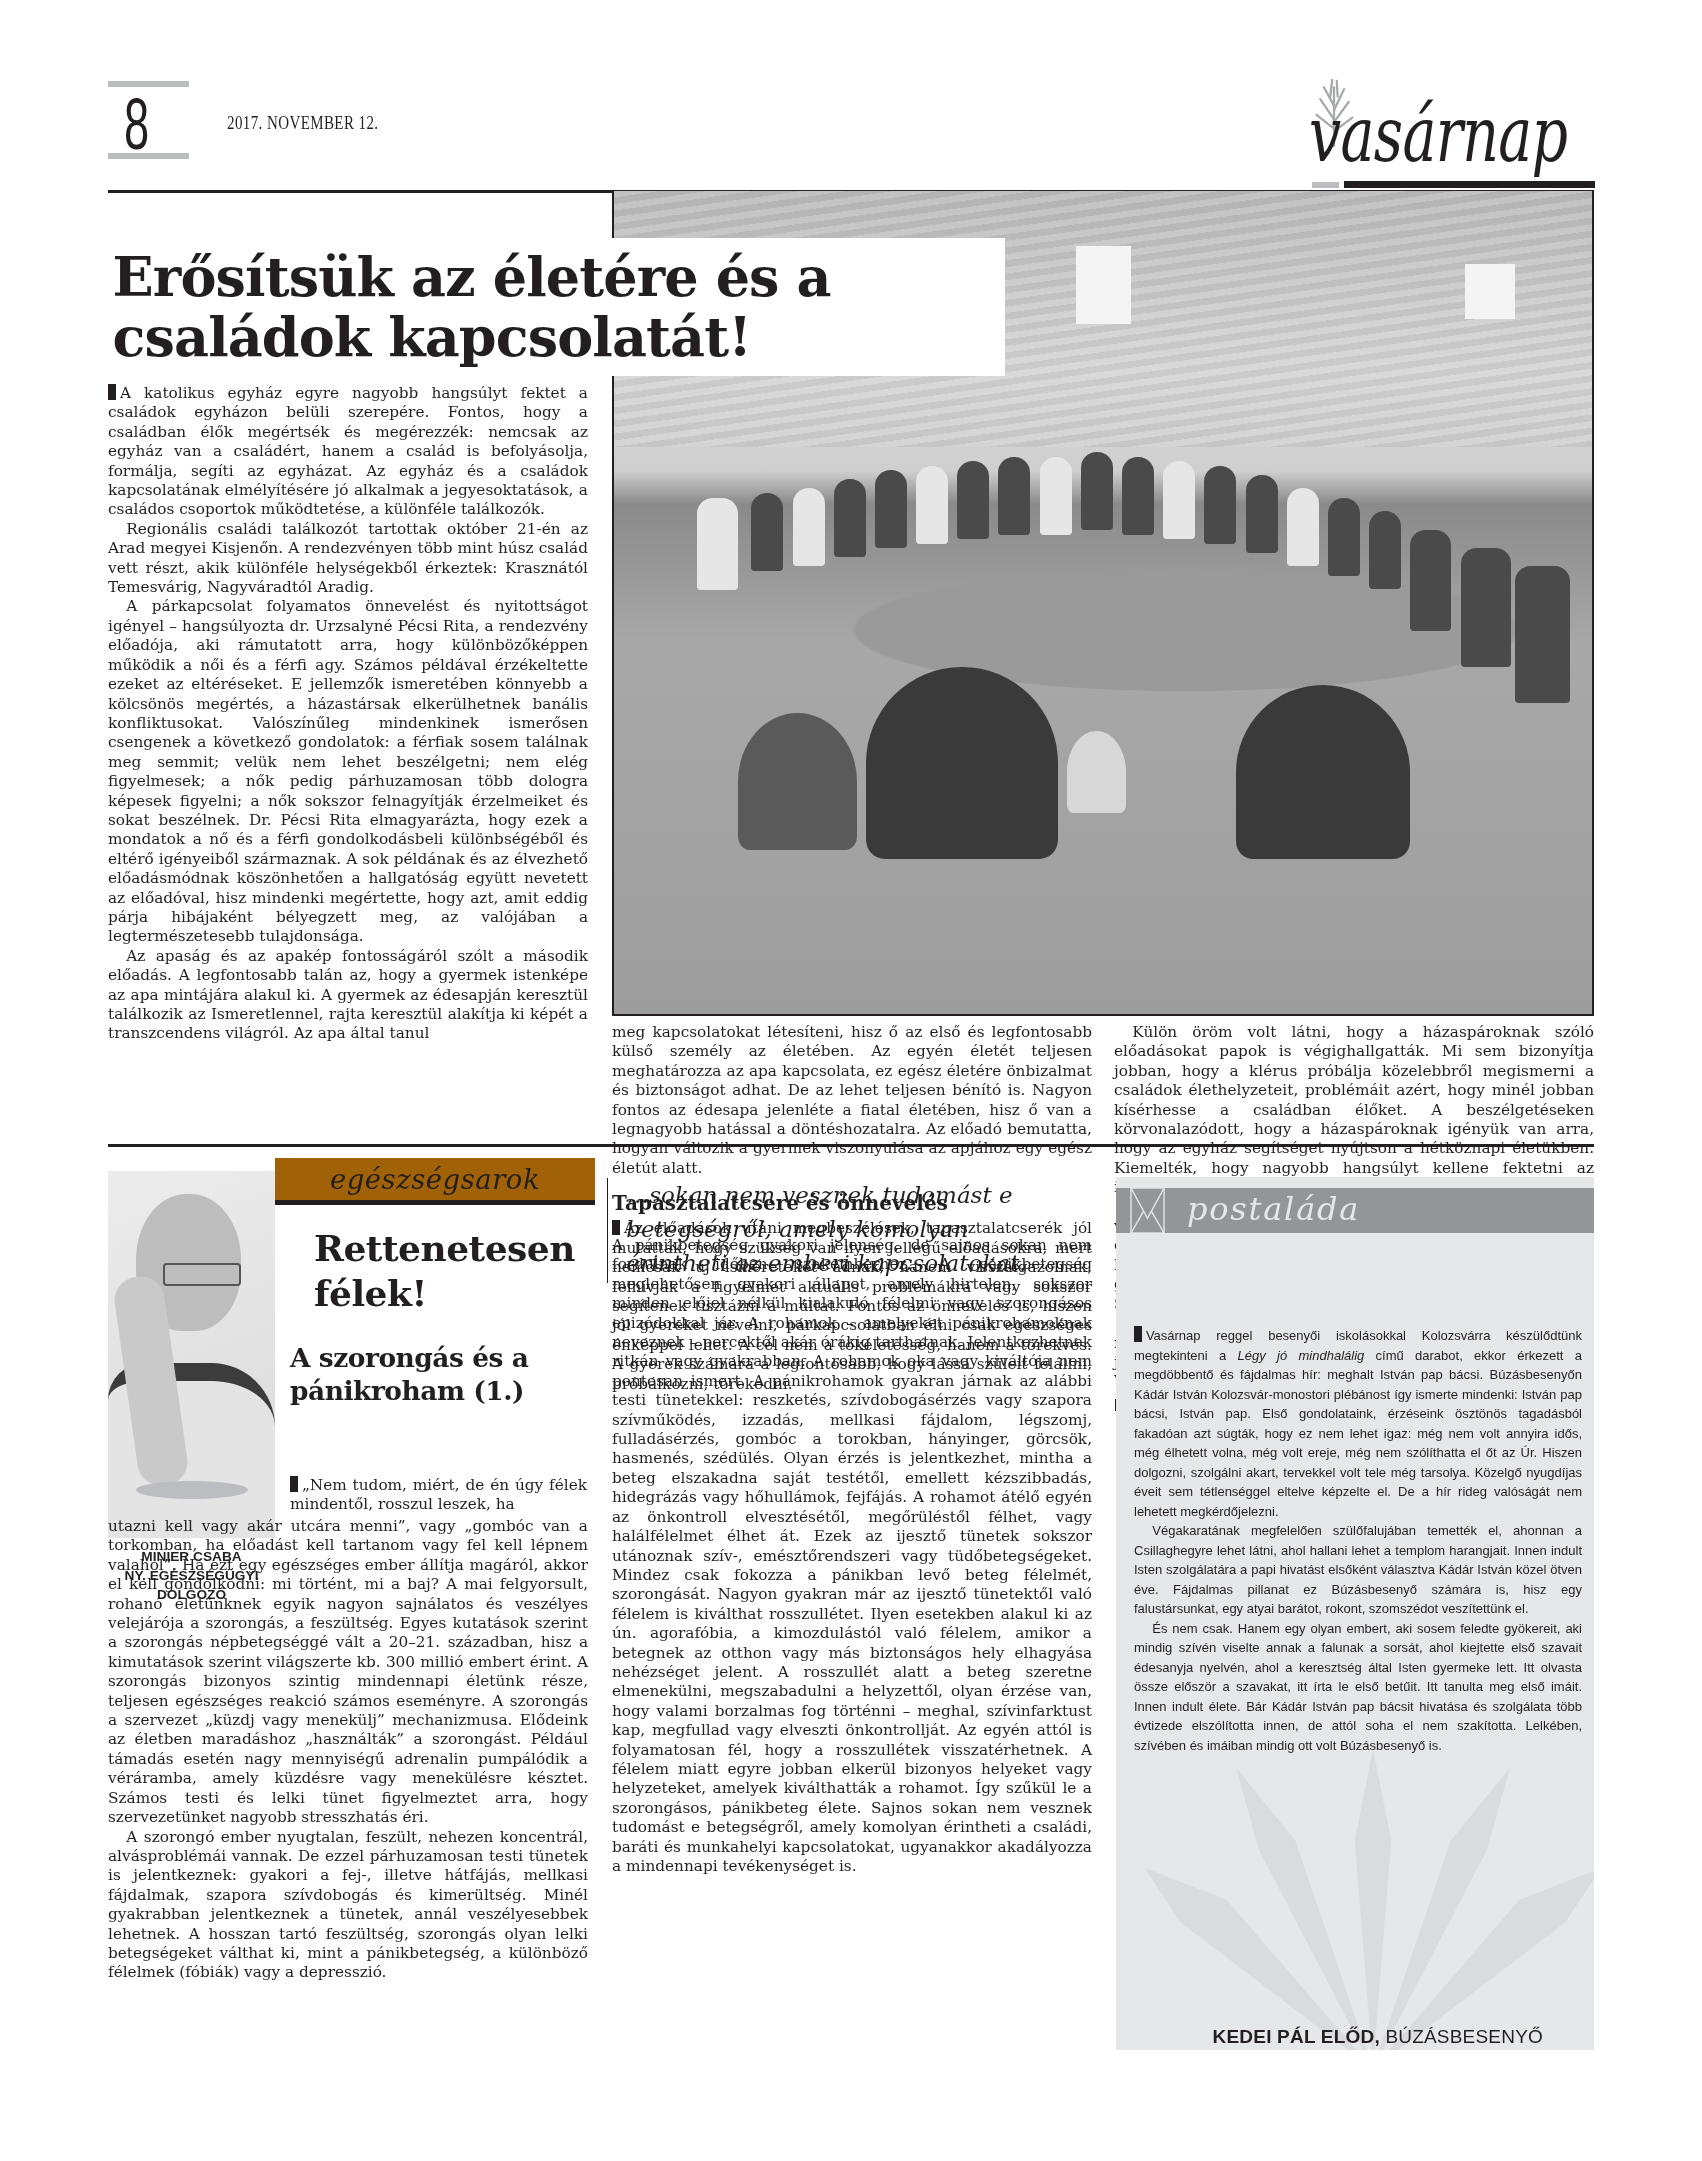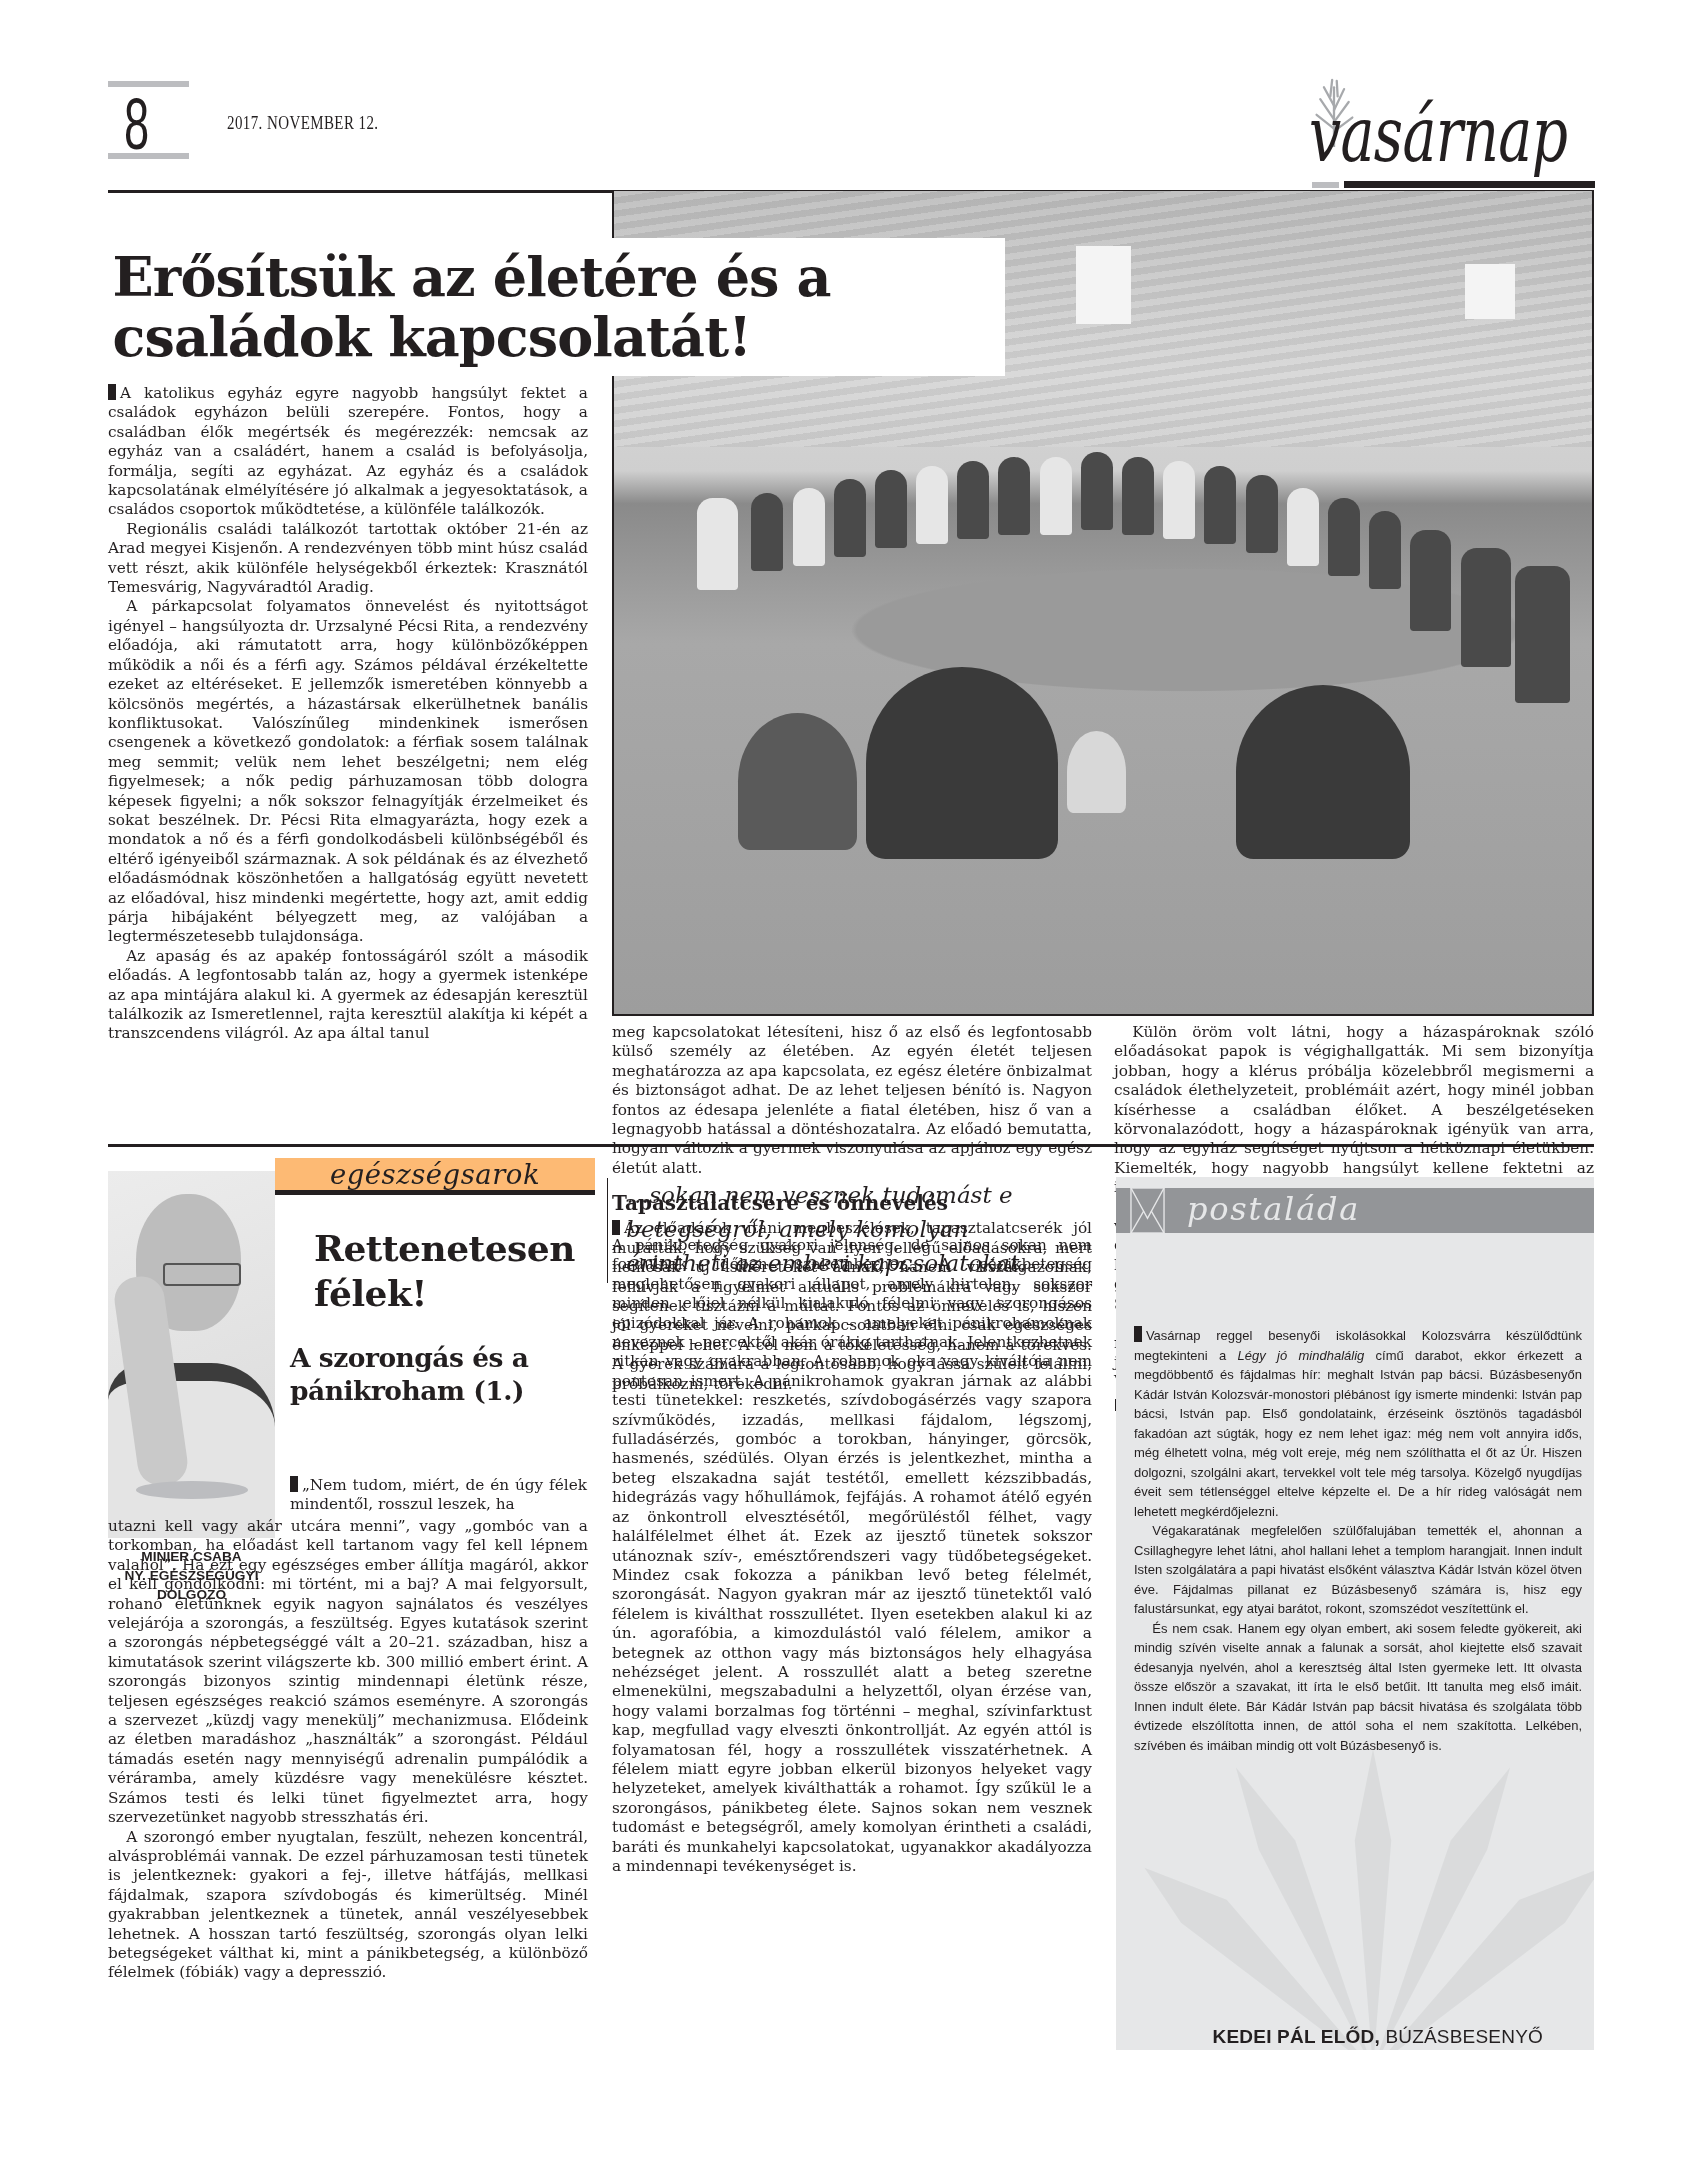--- a/index.html
+++ b/index.html
@@ -48,21 +48,21 @@
 
   
   .portrait { position: absolute; left: 108px; top: 1171px; width: 167px; height: 367px; background: linear-gradient(160deg,#ececec,#d9d9d9); overflow: hidden; }
   .portrait .head { position: absolute; left: 27.5px; top: 23px; width: 105px; height: 137px; border-radius: 48% 48% 44% 44%; background: #bdbdbd; }
   .portrait .glasses { position: absolute; left: 55px; top: 92px; width: 78px; height: 23px; border: 2.7px solid #555; border-radius: 3.7px; }
   .portrait .shoulders { position: absolute; left: 0; top: 192px; width: 167px; height: 183px; border-radius: 37px 64px 0 0; background: #e4e4e4; border-top: 18.3px solid #3c3c3c; }
   .portrait .hand { position: absolute; left: 18.3px; top: 105px; width: 50px; height: 210px; border-radius: 23px; background: #c9c9c9; transform: rotate(-8deg); }
   .portrait-caption { position: absolute; left: 108px; top: 1547px; width: 167px; text-align: center; font-family: "Liberation Sans", sans-serif; font-weight: 700; font-size: 13.7px; line-height: 19px; }
   .portrait-oval { position: absolute; left: 136px; top: 1481px; width: 112px; height: 18.3px; border-radius: 50%; background: #bcbdc0; }
 
-  .health-tab { position: absolute; left: 275px; top: 1158px; width: 320px; height: 37px; background: #fdba74; border-bottom: 5.5px solid #231f20; display: flex; align-items: center; justify-content: center; text-align: right; }
+  .health-tab { position: absolute; left: 275px; top: 1158px; width: 320px; height: 47px; background: #a16207; border-bottom: 5.5px solid #231f20; display: flex; align-items: center; justify-content: center; text-align: right; }
   .health-tab span { font-family: "DejaVu Serif", serif; font-style: italic; font-size: 27.5px; letter-spacing: 0.5px; }
   .health-title { position: absolute; left: 290px; top: 1226px; width: 293px; font-family: "DejaVu Serif", serif; font-weight: 700; font-size: 36px; line-height: 45px; letter-spacing: -0.5px; margin-left: 24px; }
   .health-sub { position: absolute; left: 290px; top: 1341px; width: 293px; font-family: "DejaVu Serif", serif; font-weight: 700; font-size: 26.5px; line-height: 33px; letter-spacing: -0.5px; }
   .col-h1 { left: 290px; top: 1458px; width: 297px; }
   .col-h2 { left: 108px; top: 1496px; width: 480px; }
 
   
   .pull-quote { position: absolute; left: 607px; top: 1178px; width: 458px; height: 105px; border-left: 1.8px solid #231f20; padding-left: 18.3px; font-family: "DejaVu Serif", serif; font-style: italic; font-size: 23px; line-height: 34px; }
   .col-p { left: 612px; top: 1236px; width: 480px; }
 

